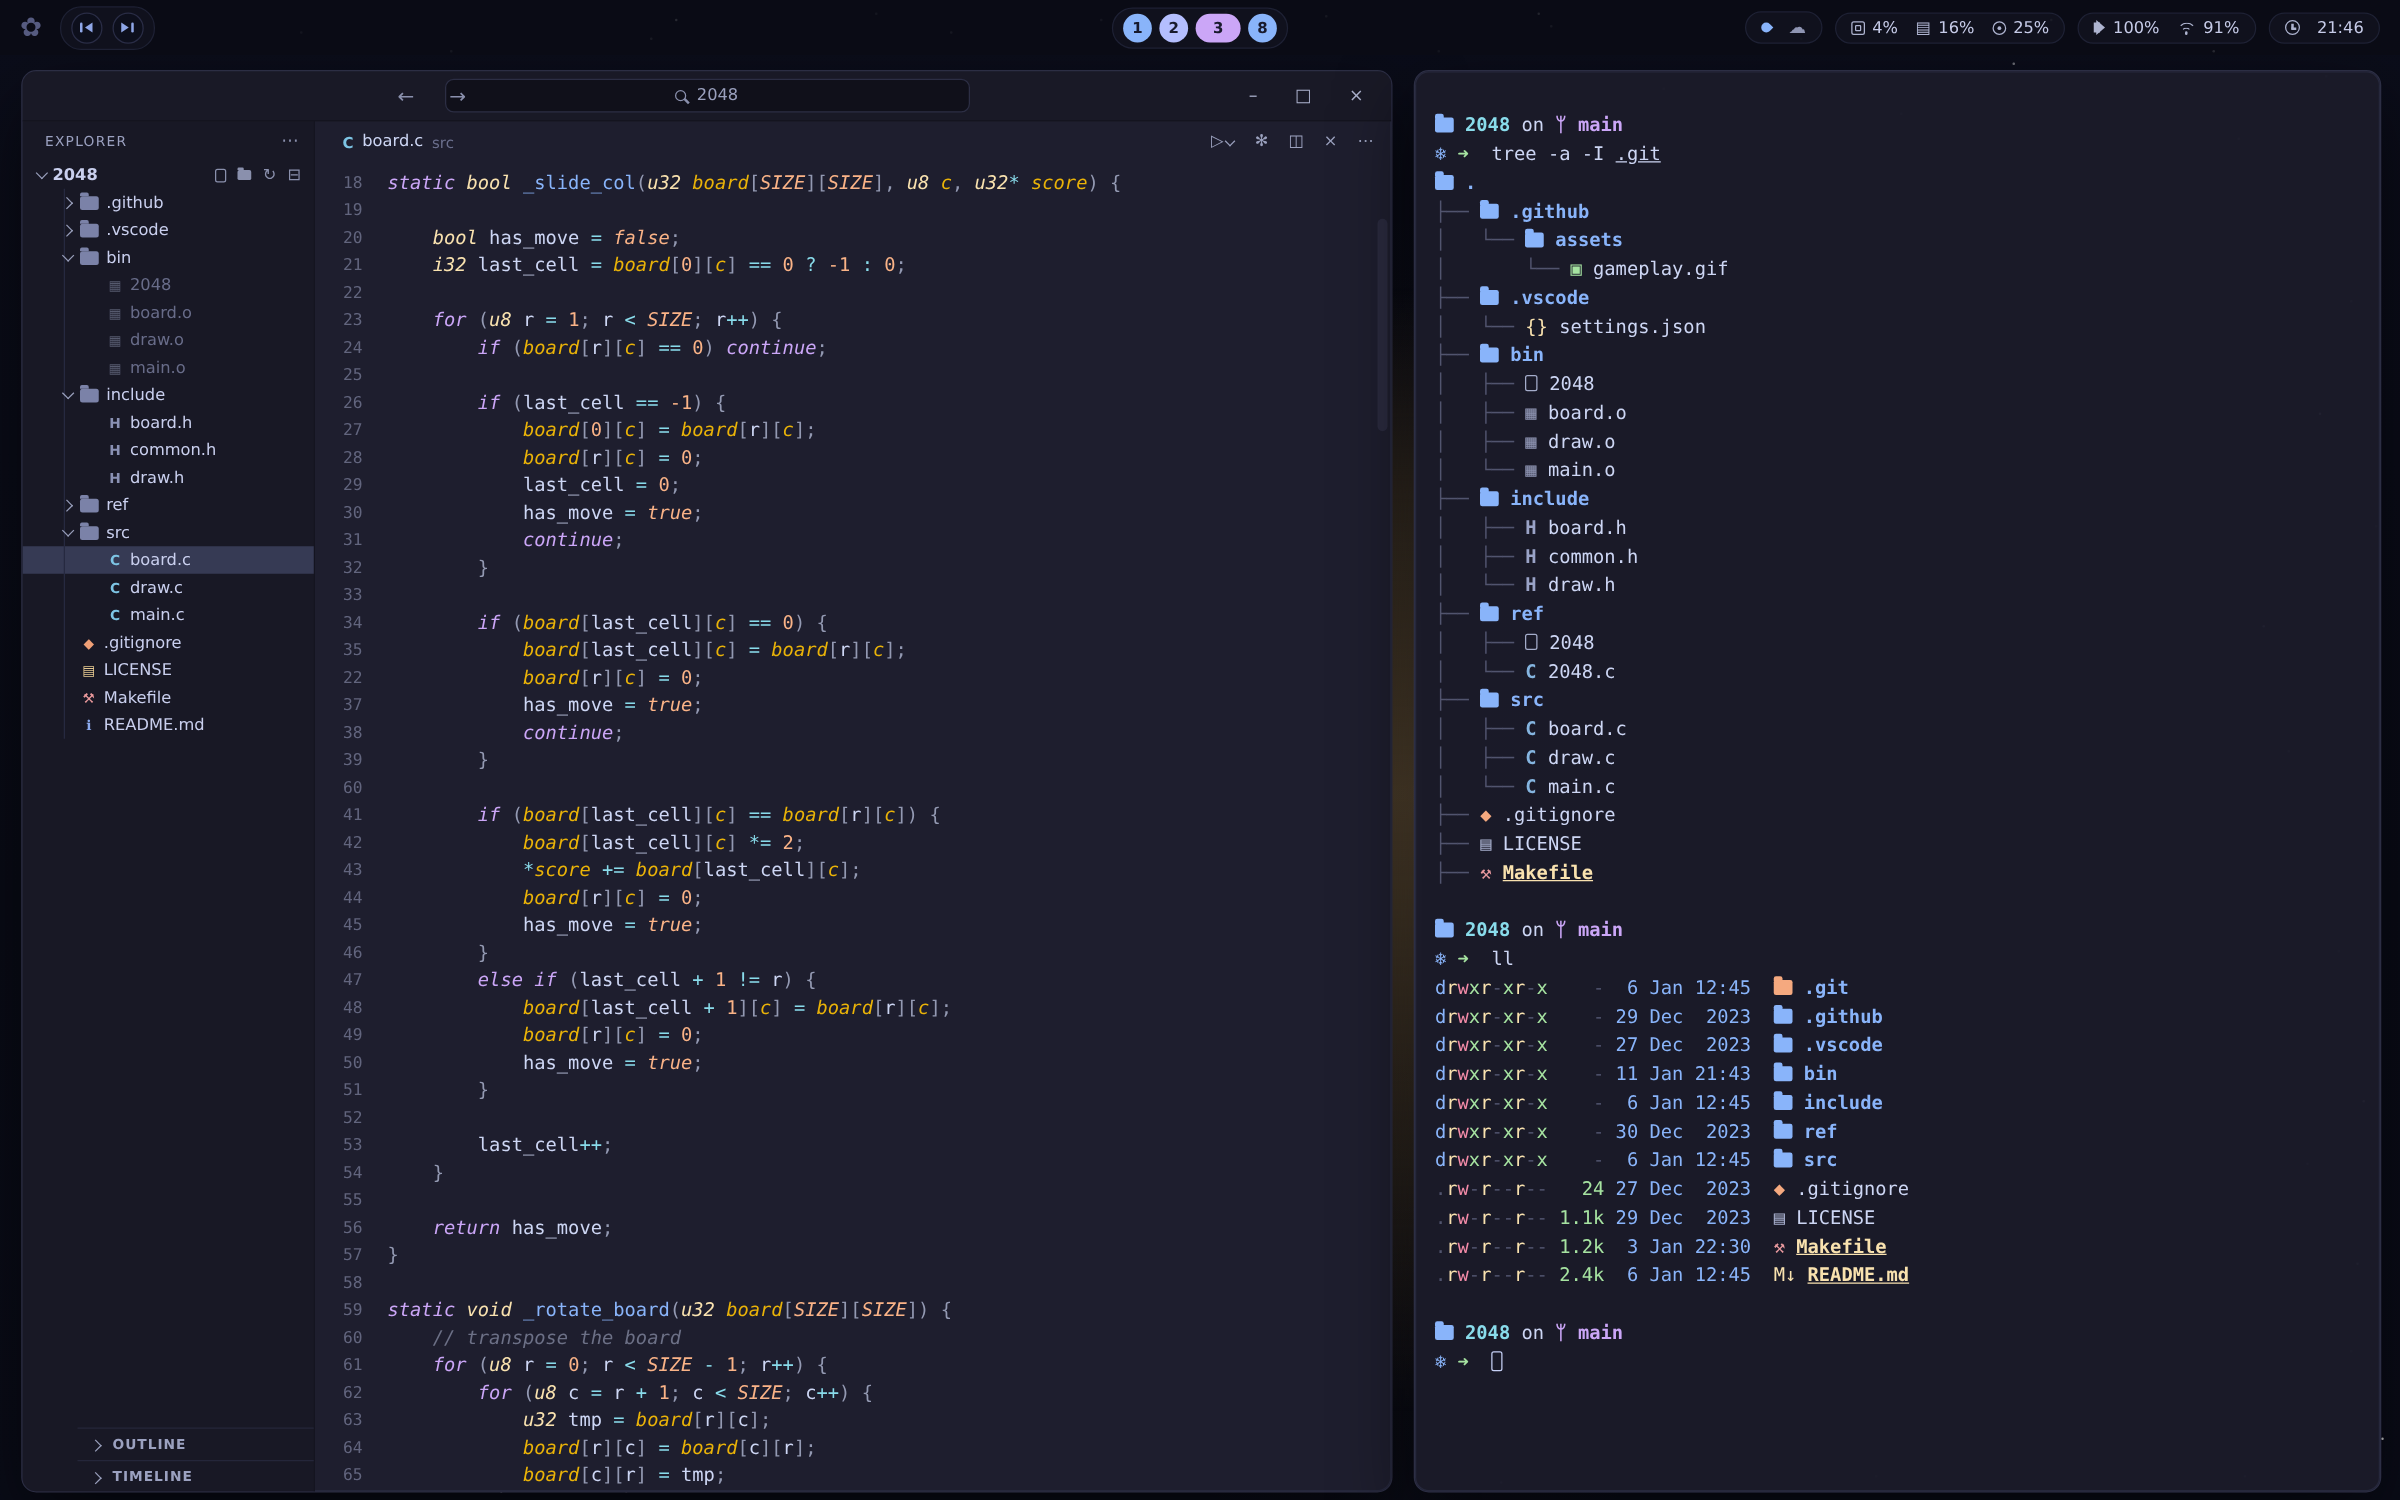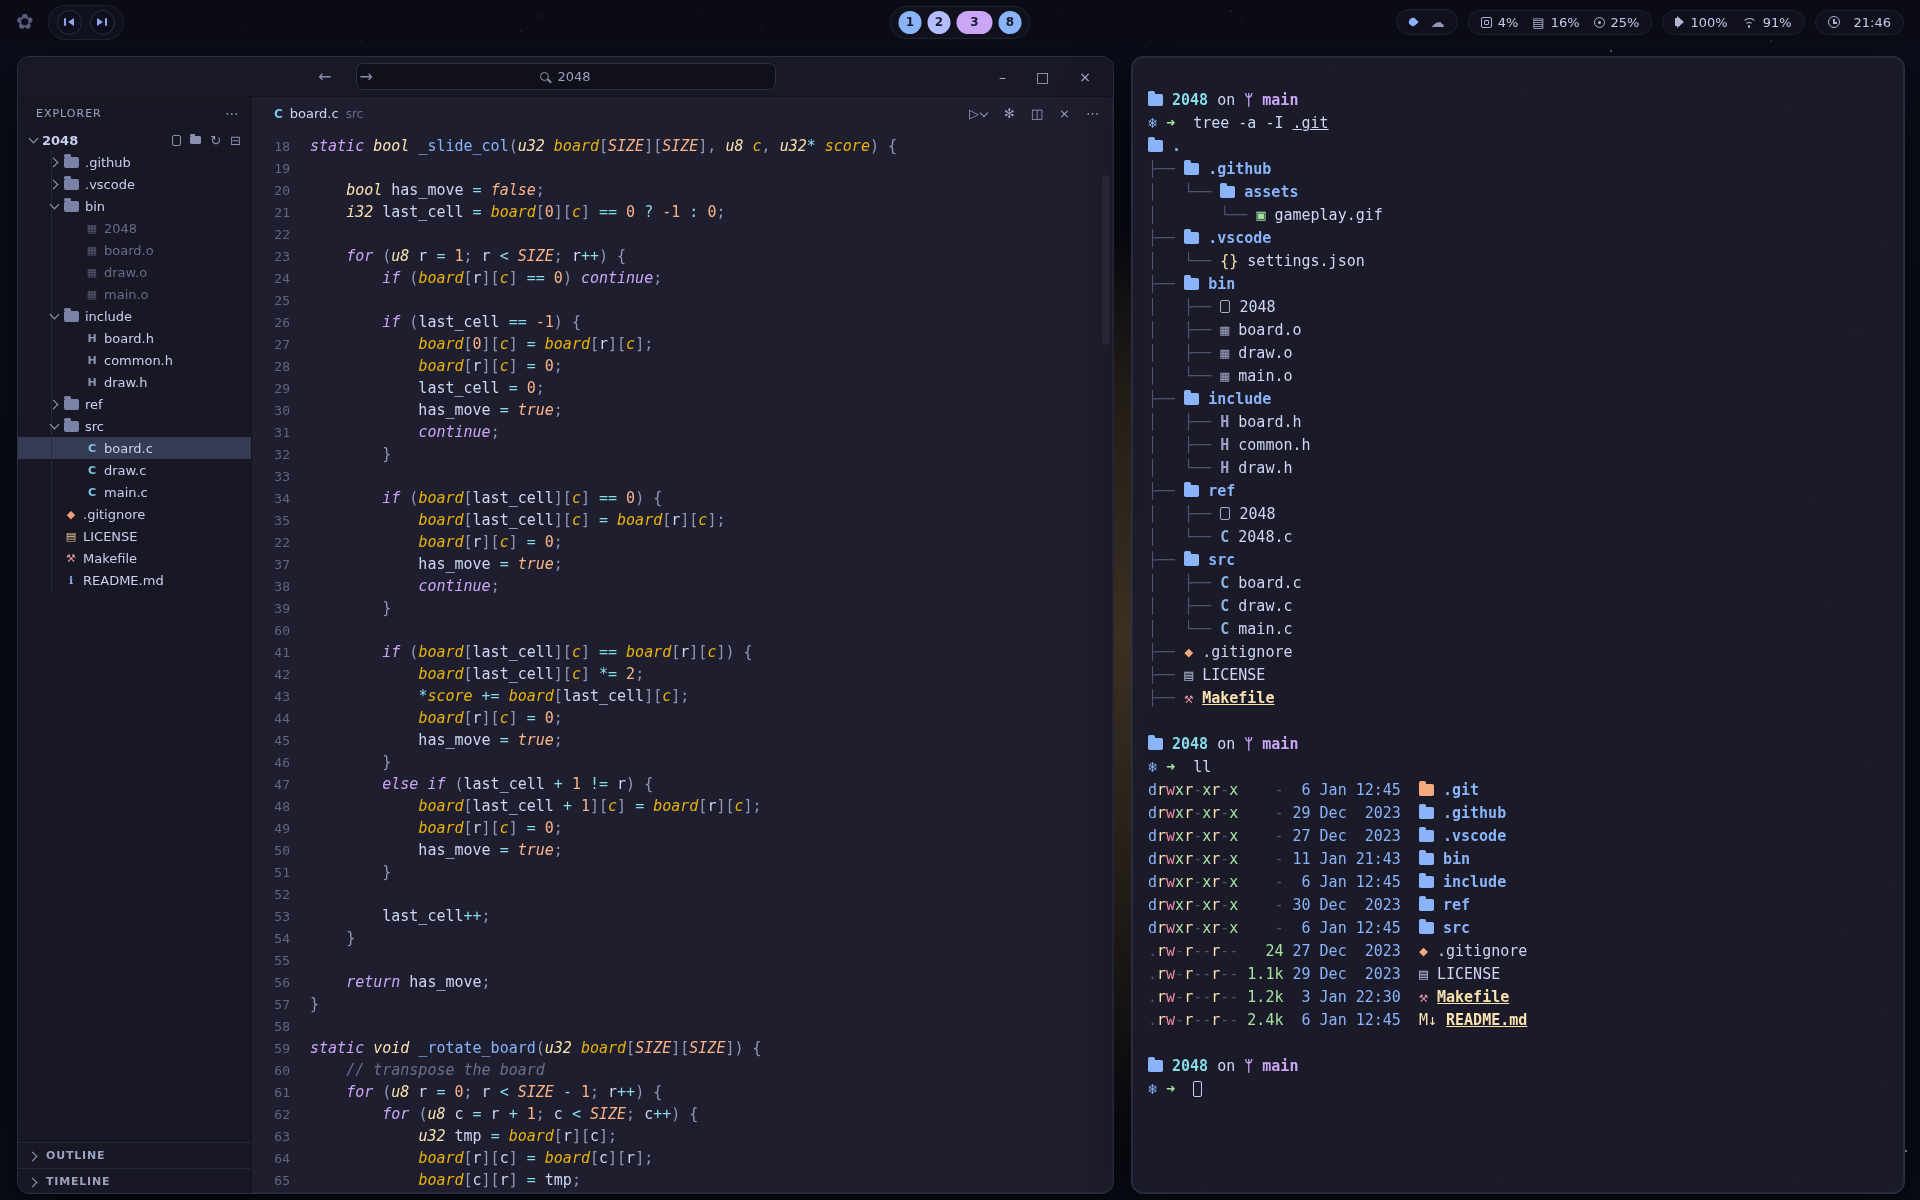--- a/index.html
+++ b/index.html
@@ -88,21 +88,21 @@
   .fic { width:16px; flex:none; font-size:11px; font-weight:bold; text-align:center; margin-right:4px; }
   .fic.binary { color:#565a6e; font-weight:normal; }
   .fic.h { color:#8a91b4; } .fic.c { color:#7dc4e4; }
   .fic.git { color:#ef9f76; } .fic.license { color:#e5c890; font-weight:normal; }
   .fic.make { color:#ea999c; font-weight:normal; } .fic.readme { color:#8caaee; }
   .acts { margin-left:auto; display:flex; gap:9px; align-items:center; padding-right:10px; color:#8a90ad; font-size:13px; }
   .acts > * { cursor:pointer; }
   .mini-doc { width:9px; height:11px; border:1.3px solid #8a90ad; border-radius:2px; display:inline-block; }
   .mini-fold { width:11px; height:8px; background:#8a90ad; border-radius:1.5px; position:relative; display:inline-block; }
   .mini-fold::before { content:""; position:absolute; top:-2.5px; left:0; width:5px; height:2.5px; background:#8a90ad; border-radius:1px 1px 0 0; }
-  .sb-bottom { margin-top:auto; }
+  .sb-bottom { margin-top:auto;padding-left:44px; }
   .sb-sec { height:26px; border-top:1px solid #24263a; display:flex; align-items:center; gap:4px; padding-left:8px;
     color:#9ba1c0; font-size:11px; font-weight:bold; letter-spacing:.8px; cursor:pointer; }
 
   .emain { flex:1; display:flex; flex-direction:column; position:relative; }
   .tabrow { height:33px; display:flex; align-items:center; padding-left:10px; }
   .tab { display:flex; align-items:center; gap:7px; padding:0 12px; height:100%; cursor:pointer; }
   .tabicon { font-size:12px; font-weight:bold; color:#7dc4e4; }
   .tabname { color:#cdd6f4; font-size:13px; }
   .tabhint { color:#6a6e8c; font-size:12px; }
   .tabacts { margin-left:auto; display:flex; align-items:center; gap:16px; padding-right:14px; color:#9aa0bd; font-size:13px; }

